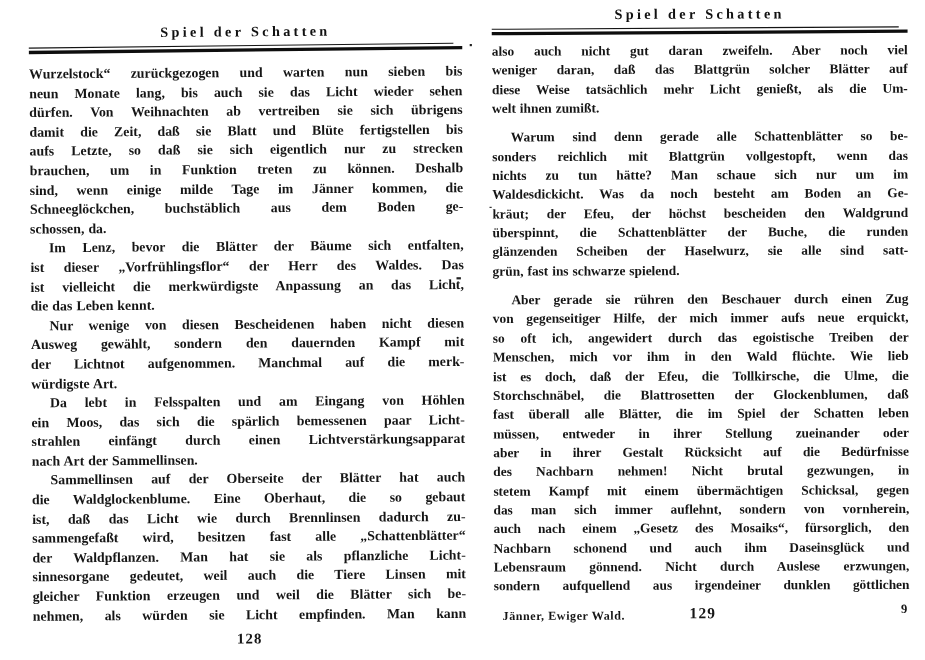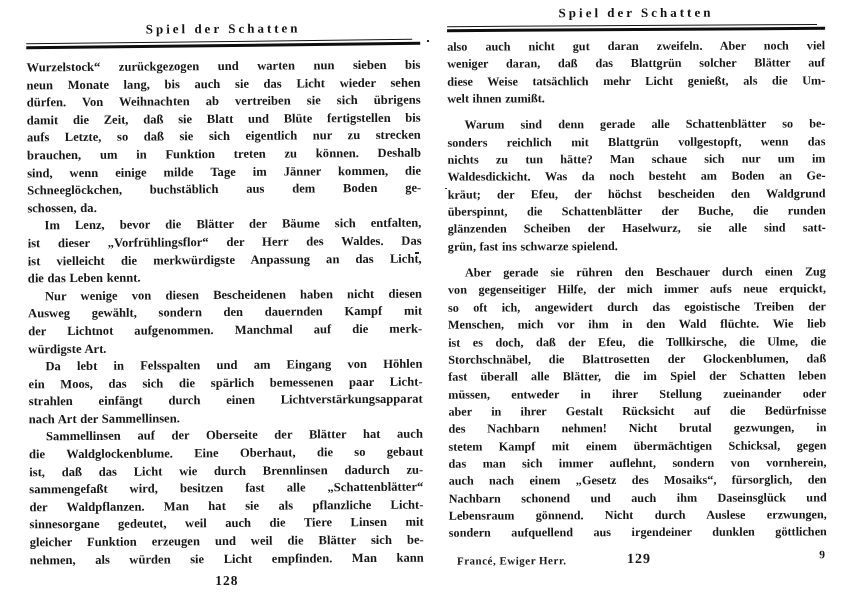--- a/index.html
+++ b/index.html
@@ -154,21 +154,21 @@
         <div class="line">des Nachbarn nehmen! Nicht brutal gezwungen, in</div>
         <div class="line">stetem Kampf mit einem übermächtigen Schicksal, gegen</div>
         <div class="line">das man sich immer auflehnt, sondern von vornherein,</div>
         <div class="line">auch nach einem „Gesetz des Mosaiks“, fürsorglich, den</div>
         <div class="line">Nachbarn schonend und auch ihm Daseinsglück und</div>
         <div class="line">Lebensraum gönnend. Nicht durch Auslese erzwungen,</div>
         <div class="line">sondern aufquellend aus irgendeiner dunklen göttlichen</div>
       </div>
     </div>
   <div class="footer-row">
-    <span class="footer-publisher">Francé, Ewiger Herr.</span>
+    <span class="footer-publisher">Jänner, Ewiger Wald.</span>
     <span class="page-number-right">129</span>
     <span class="signature-mark">9</span>
   </div>
 </section>
 
 <div class="speck speck1"></div>
 <div class="speck speck2"></div>
 <div class="speck speck3"></div>
 
 </body></html>

